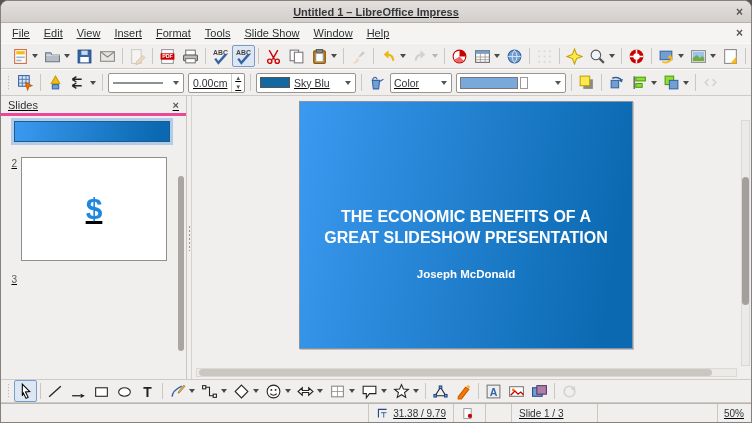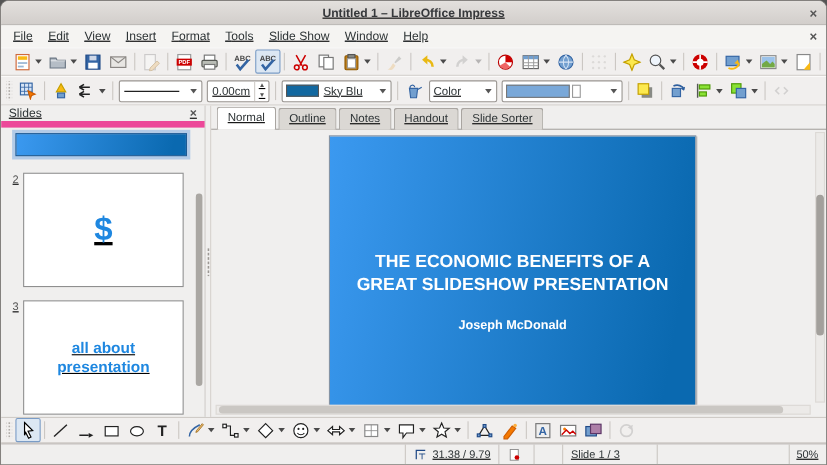--- a/index.html
+++ b/index.html
@@ -44,21 +44,21 @@
   .spin .val { padding:3px 4px; flex:1; }
   .spin .btns { display:flex; flex-direction:column; border-left:1px solid #cfcbc7; width:13px; }
   .spin .btns div { flex:1; display:flex; align-items:center; justify-content:center; font-size:6px; color:#555; }
 
   
   .main { flex:1; display:flex; min-height:0; background:#f0efee; }
 
   
   .panel { width:186px; flex:none; display:flex; flex-direction:column; border-right:1px solid #c9c5c1; background:#f0efee; }
   .panel-header { height:20px; display:flex; align-items:center; padding:0 7px; font-size:11px; color:#2e3436;
-                  border-bottom:6px solid #ec4899; flex:none; }
+                  border-bottom:3px solid #ec4899; flex:none; }
   .panel-header .px { margin-left:auto; font-size:11px; font-weight:bold; color:#555; }
   .panel-body { flex:1; position:relative; overflow:hidden; padding-top:2px; }
   .pscroll { position:absolute; right:1px; top:0; bottom:0; width:8px; }
   .pscroll .thumb { position:absolute; top:60px; height:175px; left:1px; right:1px; background:#aaa7a3; border-radius:4px; }
   .thumb-row { display:flex; margin-top:12px; }
   .thumb-num { width:20px; text-align:right; padding:1px 4px 0 0; font-size:10px; color:#555; }
   .sthumb { width:146px; height:104px; background:#fff; border:1px solid #8f8f8f;
             display:flex; align-items:center; justify-content:center; text-align:center; }
   .sel-wrap { margin-left:10px; width:162px; height:27px; background:#b3cbe7; padding:3px; overflow:hidden; display:flex; }
   .sel-wrap .g { flex:1; border:1px solid #1c5a94; }
@@ -501,42 +501,32 @@
           <div class="g" style="background: linear-gradient(100deg, rgb(59, 153, 240) 0%, rgb(10, 105, 176) 92%);"></div>
         </div>
         <div class="thumb-row">
           <div class="thumb-num">2</div>
           <div class="sthumb">
             <span class="dollar" style="color: rgb(30, 135, 224);">$</span>
           </div>
         </div>
         <div class="thumb-row">
           <div class="thumb-num">3</div>
-          <div class="sthumb">
-            <span class="thumb3-text" style="color: rgb(30, 135, 224);">all about presentation</span>
-          </div>
         </div>
         <div class="pscroll">
             <div class="thumb"></div>
           </div>
       </div>
     </div>
 
     <div class="splitter">
         <div class="dots"></div>
       </div>
 
     <div class="work">
-      <div class="tabs">
-          <span class="tab active">Normal</span>
-          <span class="tab">Outline</span>
-          <span class="tab">Notes</span>
-          <span class="tab">Handout</span>
-          <span class="tab">Slide Sorter</span>
-        </div>
       <div class="canvas-area">
         <div class="slide-canvas" style="background: linear-gradient(100deg, rgb(59, 153, 240) 0%, rgb(10, 105, 176) 92%);">
           <div class="slide-title">
             <span>THE ECONOMIC BENEFITS OF A</span><br>
             <span>GREAT SLIDESHOW PRESENTATION</span>
           </div>
           <div class="slide-sub">Joseph McDonald</div>
         </div>
         <div class="hscroll">
             <div class="thumb"></div>

